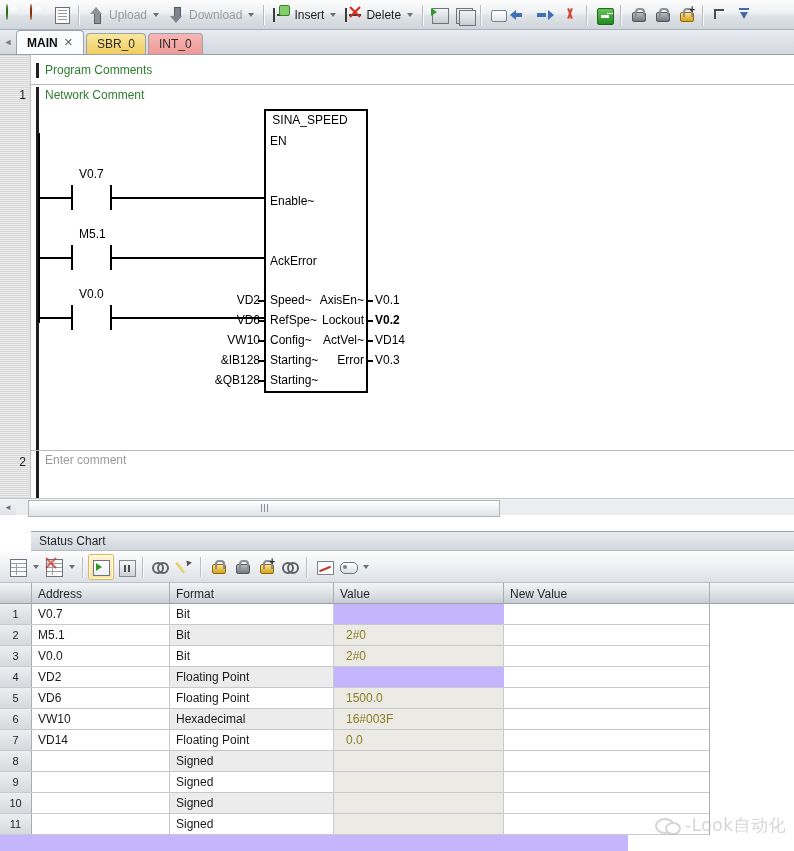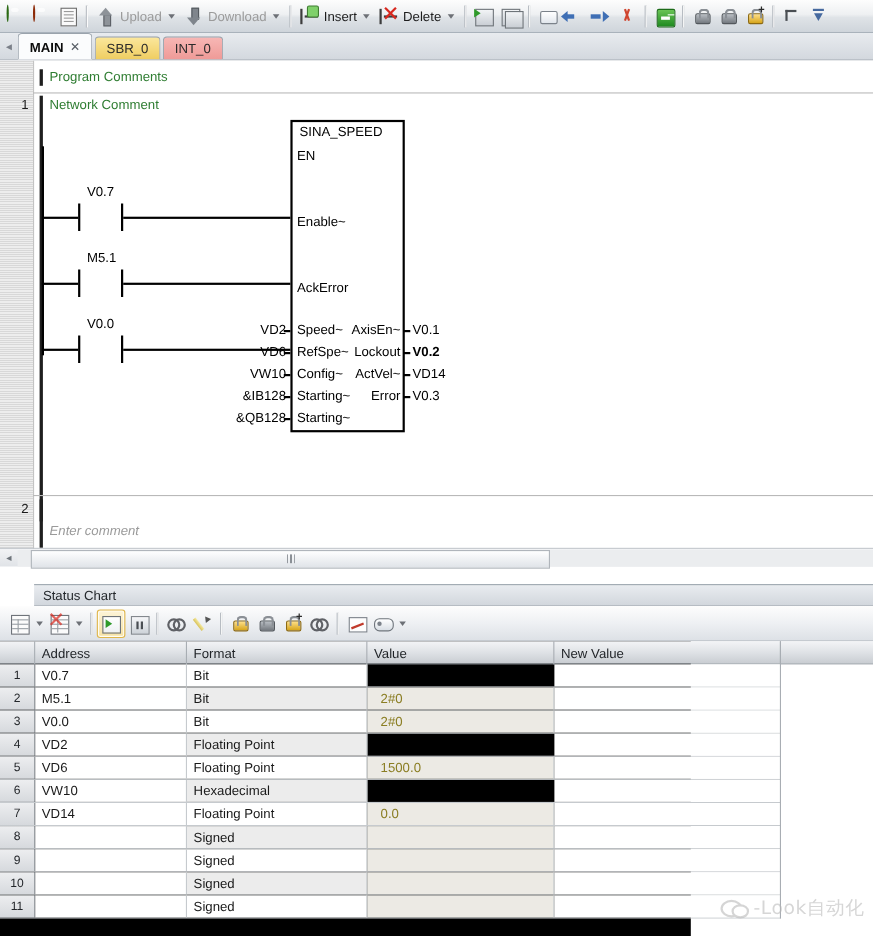--- a/index.html
+++ b/index.html
@@ -171,21 +171,21 @@
      background:linear-gradient(#e9ecf0,#d2d7dd);border-top:1px solid #9aa3ac;border-bottom:1px solid #b6bcc3;
      box-sizing:border-box;display:flex;align-items:center;padding-left:8px;font-size:12px;color:#23272b;margin-left:31px;}
   .sc-toolbar{position:absolute;left:0;top:551px;width:794px;height:32px;
      background:linear-gradient(#fdfdfd 0%,#eef0f3 50%,#dde1e6 100%);border-bottom:1px solid #b9bfc6;
      box-sizing:border-box;display:flex;align-items:center;padding-left:6px;}
   .sc-btn{width:24px;height:24px;position:relative;display:flex;align-items:center;justify-content:center;}
   .sc-btn.sel{border:1px solid #e0b64a;border-radius:3px;background:linear-gradient(#fdf4d8,#f6e2a4);
      box-shadow:inset 0 0 0 1px #fffdf4;}
 
   
-  .grid{position:absolute;left:0;top:583px;width:628px;height:268px;background:#000000;}
+  .grid{position:absolute;left:0;top:583px;width:628px;height:268px;background:#c4b5fd;}
   .ghead{position:absolute;left:0;top:0;height:21px;width:794px;
      background:linear-gradient(#f3f4f6 0%,#dfe2e6 50%,#c9cdd2 100%);border-bottom:1px solid #9ba1a8;
      box-sizing:border-box;}
   .gcell{position:absolute;box-sizing:border-box;font-size:12px;color:#1a1a1a;
      display:flex;align-items:center;padding-left:6px;overflow:hidden;white-space:nowrap;}
   .ghead .gcell{border-right:1px solid #a8adb3;height:21px;top:0;color:#1f2226;}
   .grow{position:absolute;left:0;width:710px;height:21px;border-bottom:1px solid #c6cace;box-sizing:border-box;}
   .gnum{position:absolute;left:0;top:0;width:32px;height:20px;
      background:linear-gradient(#edeef0,#d6d9dd);border-right:1px solid #a8adb3;
      display:flex;align-items:center;justify-content:center;font-size:11px;color:#23262a;box-sizing:border-box;}
@@ -430,21 +430,21 @@
     <div class="stub" style="left:367px;top:285px;"></div>
     <div class="pin" style="left:375px;top:278px;">VD14</div>
 
     <div class="pin r" style="left:300px;top:298px;width:64px;">Error</div>
     <div class="stub" style="left:367px;top:305px;"></div>
     <div class="pin" style="left:375px;top:298px;">V0.3</div>
 
     <div class="netdiv" style="left:30px;top:395px;width:940px;"></div>
     <div class="rownum" style="top:400px;">2</div>
     <div class="netbar" style="left:36px;top:399px;width:3px;height:44px;"></div>
-    <div class="cmt grey" style="left:45px;top:420px;font-style:italic;">Enter comment</div>
+    <div class="cmt grey" style="left:45px;top:398px;">Enter comment</div>
   </div>
 
   <div class="hscroll">
     <div class="hs-btn">◄</div>
     <div class="hs-track">
       <div class="hs-thumb">
         <span class="hs-grip"></span>
       </div>
     </div>
   </div>
@@ -578,20 +578,21 @@
           <div class="gnum">5</div>
           <div class="gcell c-addr">VD6</div>
           <div class="gcell c-fmt zebra-w">Floating Point</div>
           <div class="gcell c-val">1500.0</div>
           <div class="gcell c-new"></div>
         </div>
         <div class="grow" style="top: 126px;">
           <div class="gnum">6</div>
           <div class="gcell c-addr">VW10</div>
           <div class="gcell c-fmt zebra-f">Hexadecimal</div>
+          <div class="gcell c-val">16#003F</div>
           <div class="gcell c-new"></div>
         </div>
         <div class="grow" style="top: 147px;">
           <div class="gnum">7</div>
           <div class="gcell c-addr">VD14</div>
           <div class="gcell c-fmt zebra-w">Floating Point</div>
           <div class="gcell c-val">0.0</div>
           <div class="gcell c-new"></div>
         </div>
         <div class="grow" style="top: 168px;">

